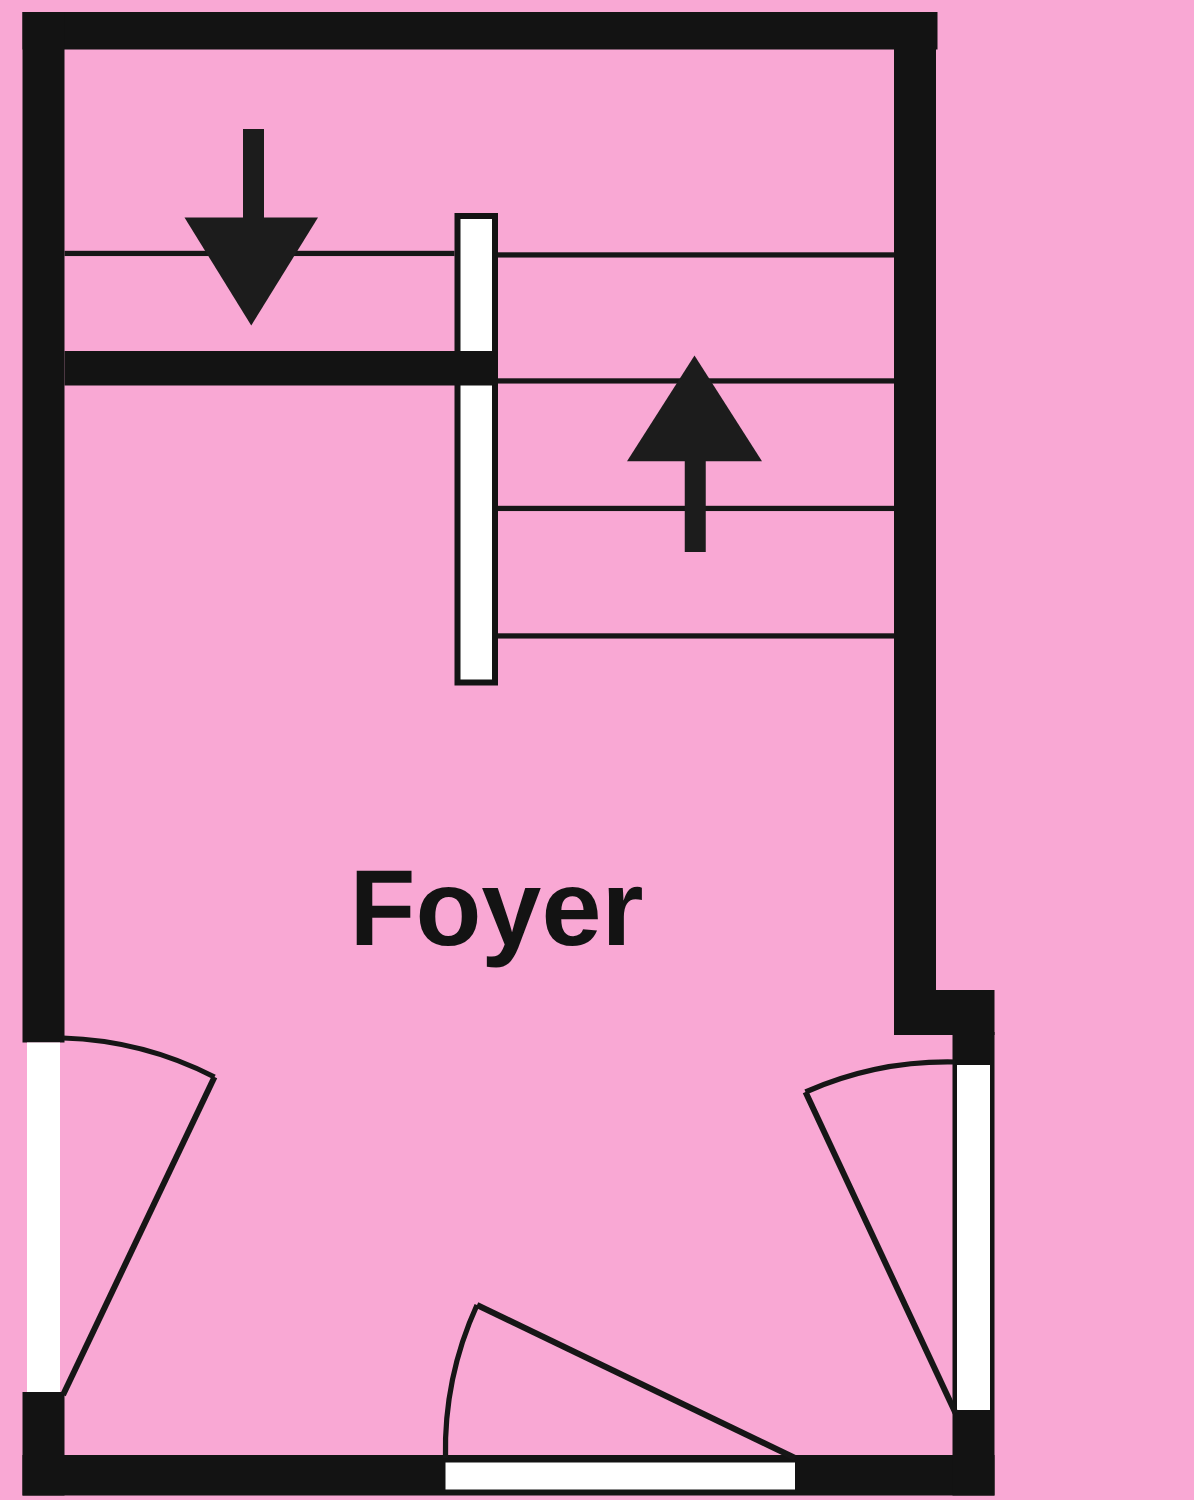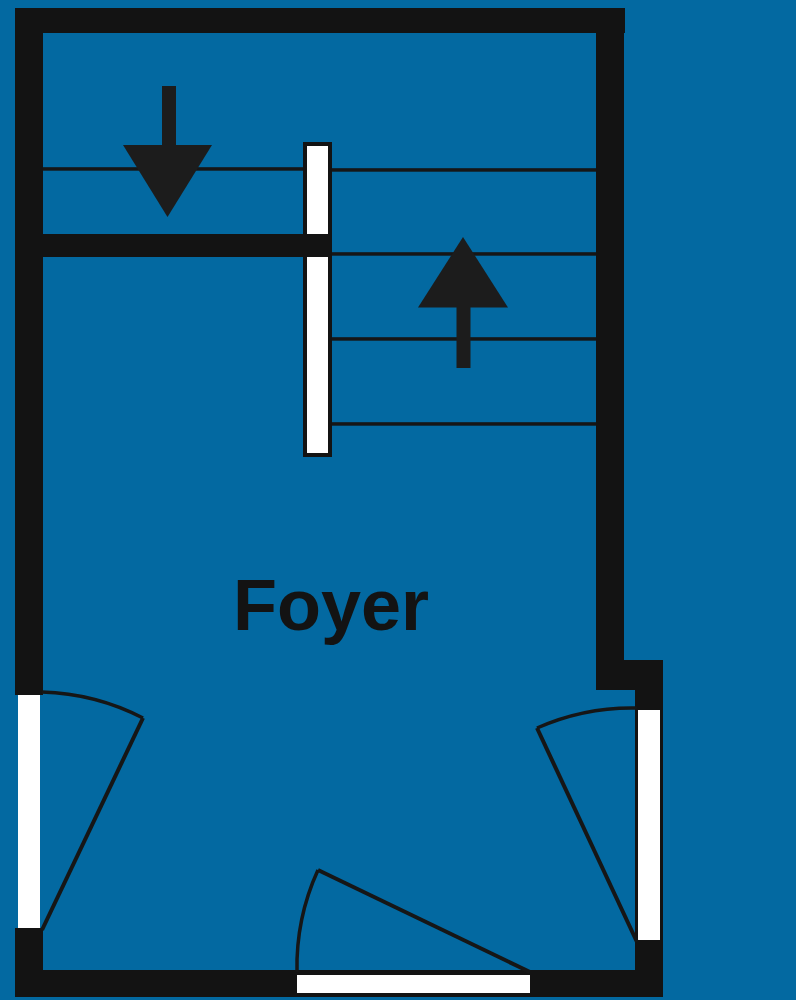--- a/index.html
+++ b/index.html
@@ -4,21 +4,21 @@
 <style>
   html, body {
     margin: 0;
     padding: 0;
     background: #ffffff;
   }
   .plan-wrap {
     width: 796px;
     height: 1000px;
     position: relative;
-    background: #0369a1;
+    background: #f9a8d4;
   }
   svg.plan {
     display: block;
     font-family: "Liberation Sans", sans-serif;
   }
   .room-label {
     font-weight: bold;
     font-size: 72px;
     letter-spacing: 0px;
   }

